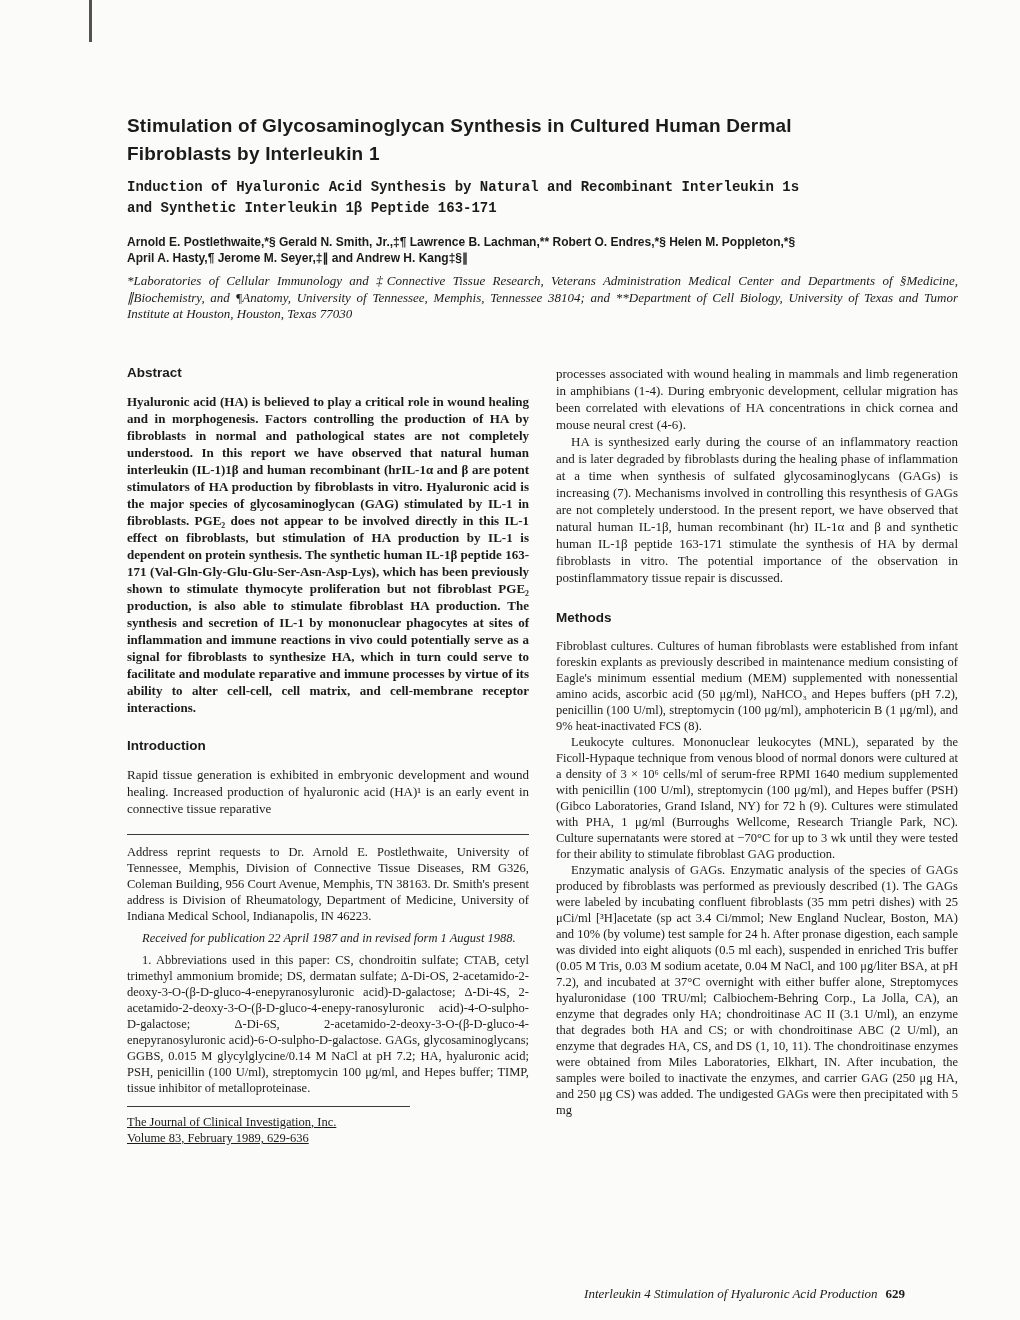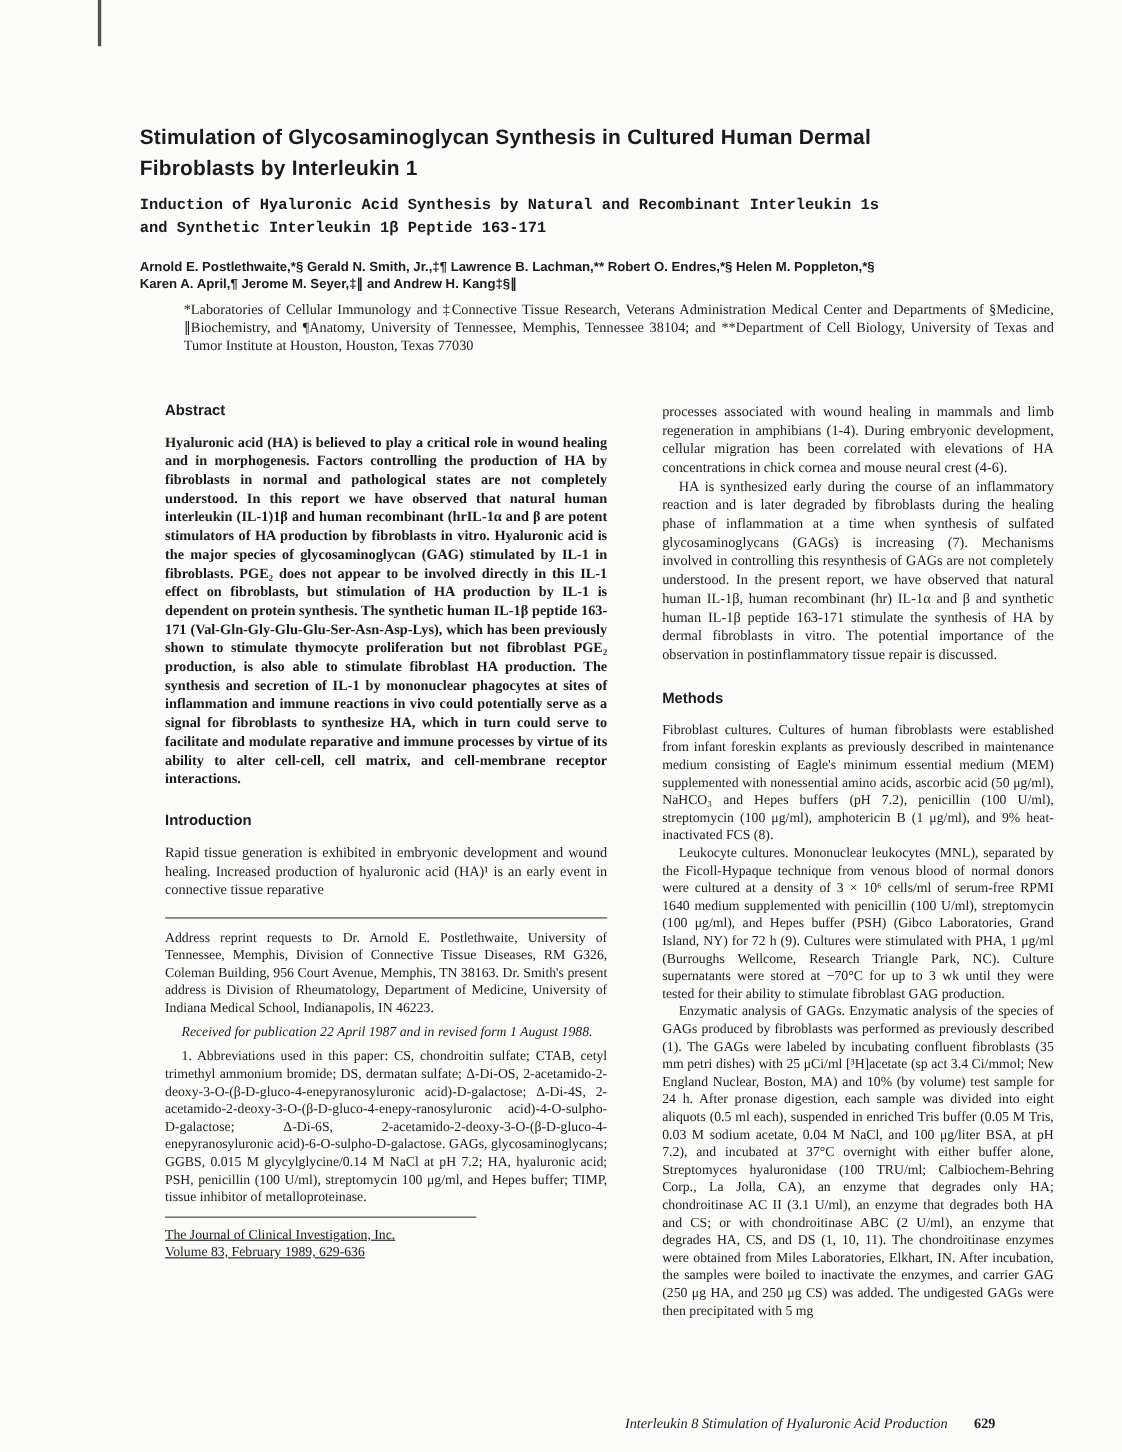--- a/index.html
+++ b/index.html
@@ -23,62 +23,62 @@
     font-family: Liberation Mono, monospace;
     font-size: 14px; font-weight: bold; line-height: 21px;
     margin-top: 9px; white-space: pre-line;
   }
   .authors {
     font-family: "Liberation Sans", sans-serif;
     font-size: 12px; font-weight: bold; line-height: 16px;
     margin-top: 15px; white-space: pre-line;
   }
   .affiliations {
-    font-size: 13px; line-height: 16.5px;
-    margin-top: 7px; text-align: justify; margin-left: 40px;
+    font-size: 13px; font-style: italic; line-height: 16.5px;
+    margin-top: 7px; text-align: justify;
   }
 
   .columns { display: flex; gap: 27px; margin-top: 42px; align-items: flex-start; }
-  .col { width: 402px; margin-left: 23px; }
+  .col { width: 402px; }
 
   .heading { font-family: "Liberation Sans", sans-serif; font-size: 13.5px; font-weight: bold; }
   .abstract-body { font-size: 13px; font-weight: bold; line-height: 17px; text-align: justify; margin-top: 13px; }
   .body-p { font-size: 13px; line-height: 17px; text-align: justify; margin: 0; }
   .intro-heading { margin-top: 22px; }
   .intro-body { margin-top: 13px; }
   .indent { text-indent: 15px; }
 
   .small-p { font-size: 12.5px; line-height: 16px; text-align: justify; margin: 0; }
   .fn-rule { border: none; border-top: 1px solid #3a3a3a; margin: 17px 0 9px 0; width: 402px; height: 0; }
   .received { margin-top: 6px; font-style: italic; }
   .abbrev { margin-top: 6px; }
   .journal-rule { border: none; border-top: 1px solid #3a3a3a; margin: 10px 0 7px 0; width: 283px; height: 0; }
   .journal-line { font-size: 12.5px; line-height: 16.5px; margin: 0; text-decoration: underline; }
 
   .methods-heading { margin-top: 24px; margin-bottom: 13px; }
   .italic { }
 
   .footer { position: absolute; top: 1286px; right: 115px; font-size: 13px; white-space: nowrap; }
   .running-title { font-style: italic; }
-  .page-number { font-weight: bold; margin-left: 24px; }
+  .page-number { font-weight: bold; margin-left: 8px; }
 </style>
 </head>
 <body>
 
 <div class="scan-mark"></div>
 
 <div class="page">
 
   <div>
     <div class="title">Stimulation of Glycosaminoglycan Synthesis in Cultured Human Dermal
 Fibroblasts by Interleukin 1</div>
     <div class="subtitle">Induction of Hyaluronic Acid Synthesis by Natural and Recombinant Interleukin 1s
 and Synthetic Interleukin 1β Peptide 163-171</div>
     <div class="authors">Arnold E. Postlethwaite,*§ Gerald N. Smith, Jr.,‡¶ Lawrence B. Lachman,** Robert O. Endres,*§ Helen M. Poppleton,*§
-Karen A. April,¶ Jerome M. Seyer,‡∥ and Andrew H. Kang‡§∥</div>
+April A. Hasty,¶ Jerome M. Seyer,‡∥ and Andrew H. Kang‡§∥</div>
     <div class="affiliations">*Laboratories of Cellular Immunology and ‡Connective Tissue Research, Veterans Administration Medical Center and Departments of §Medicine, ∥Biochemistry, and ¶Anatomy, University of Tennessee, Memphis, Tennessee 38104; and **Department of Cell Biology, University of Texas and Tumor Institute at Houston, Houston, Texas 77030</div>
   </div>
 
   <div class="columns">
 
     <div class="col">
       <div class="heading">Abstract</div>
       <p class="abstract-body">Hyaluronic acid (HA) is believed to play a critical role in wound healing and in morphogenesis. Factors controlling the production of HA by fibroblasts in normal and pathological states are not completely understood. In this report we have observed that natural human interleukin (IL-1)1β and human recombinant (hrIL-1α and β are potent stimulators of HA production by fibroblasts in vitro. Hyaluronic acid is the major species of glycosaminoglycan (GAG) stimulated by IL-1 in fibroblasts. PGE₂ does not appear to be involved directly in this IL-1 effect on fibroblasts, but stimulation of HA production by IL-1 is dependent on protein synthesis. The synthetic human IL-1β peptide 163-171 (Val-Gln-Gly-Glu-Glu-Ser-Asn-Asp-Lys), which has been previously shown to stimulate thymocyte proliferation but not fibroblast PGE₂ production, is also able to stimulate fibroblast HA production. The synthesis and secretion of IL-1 by mononuclear phagocytes at sites of inflammation and immune reactions in vivo could potentially serve as a signal for fibroblasts to synthesize HA, which in turn could serve to facilitate and modulate reparative and immune processes by virtue of its ability to alter cell-cell, cell matrix, and cell-membrane receptor interactions.</p>
 
       <div class="heading intro-heading">Introduction</div>
@@ -106,14 +106,14 @@
       <p class="small-p indent"><span class="italic">Leukocyte cultures.</span><span> Mononuclear leukocytes (MNL), separated by the Ficoll-Hypaque technique from venous blood of normal donors were cultured at a density of 3 × 10⁶ cells/ml of serum-free RPMI 1640 medium supplemented with penicillin (100 U/ml), streptomycin (100 μg/ml), and Hepes buffer (PSH) (Gibco Laboratories, Grand Island, NY) for 72 h (9). Cultures were stimulated with PHA, 1 μg/ml (Burroughs Wellcome, Research Triangle Park, NC). Culture supernatants were stored at −70°C for up to 3 wk until they were tested for their ability to stimulate fibroblast GAG production.</span></p>
 
       <p class="small-p indent"><span class="italic">Enzymatic analysis of GAGs.</span><span> Enzymatic analysis of the species of GAGs produced by fibroblasts was performed as previously described (1). The GAGs were labeled by incubating confluent fibroblasts (35 mm petri dishes) with 25 μCi/ml [³H]acetate (sp act 3.4 Ci/mmol; New England Nuclear, Boston, MA) and 10% (by volume) test sample for 24 h. After pronase digestion, each sample was divided into eight aliquots (0.5 ml each), suspended in enriched Tris buffer (0.05 M Tris, 0.03 M sodium acetate, 0.04 M NaCl, and 100 μg/liter BSA, at pH 7.2), and incubated at 37°C overnight with either buffer alone, Streptomyces hyaluronidase (100 TRU/ml; Calbiochem-Behring Corp., La Jolla, CA), an enzyme that degrades only HA; chondroitinase AC II (3.1 U/ml), an enzyme that degrades both HA and CS; or with chondroitinase ABC (2 U/ml), an enzyme that degrades HA, CS, and DS (1, 10, 11). The chondroitinase enzymes were obtained from Miles Laboratories, Elkhart, IN. After incubation, the samples were boiled to inactivate the enzymes, and carrier GAG (250 μg HA, and 250 μg CS) was added. The undigested GAGs were then precipitated with 5 mg</span></p>
     </div>
 
   </div>
 
 </div>
 
 <div class="footer">
-  <span class="running-title">Interleukin 8 Stimulation of Hyaluronic Acid Production</span><span class="page-number">629</span>
+  <span class="running-title">Interleukin 4 Stimulation of Hyaluronic Acid Production</span><span class="page-number">629</span>
 </div>
 
 </body></html>

